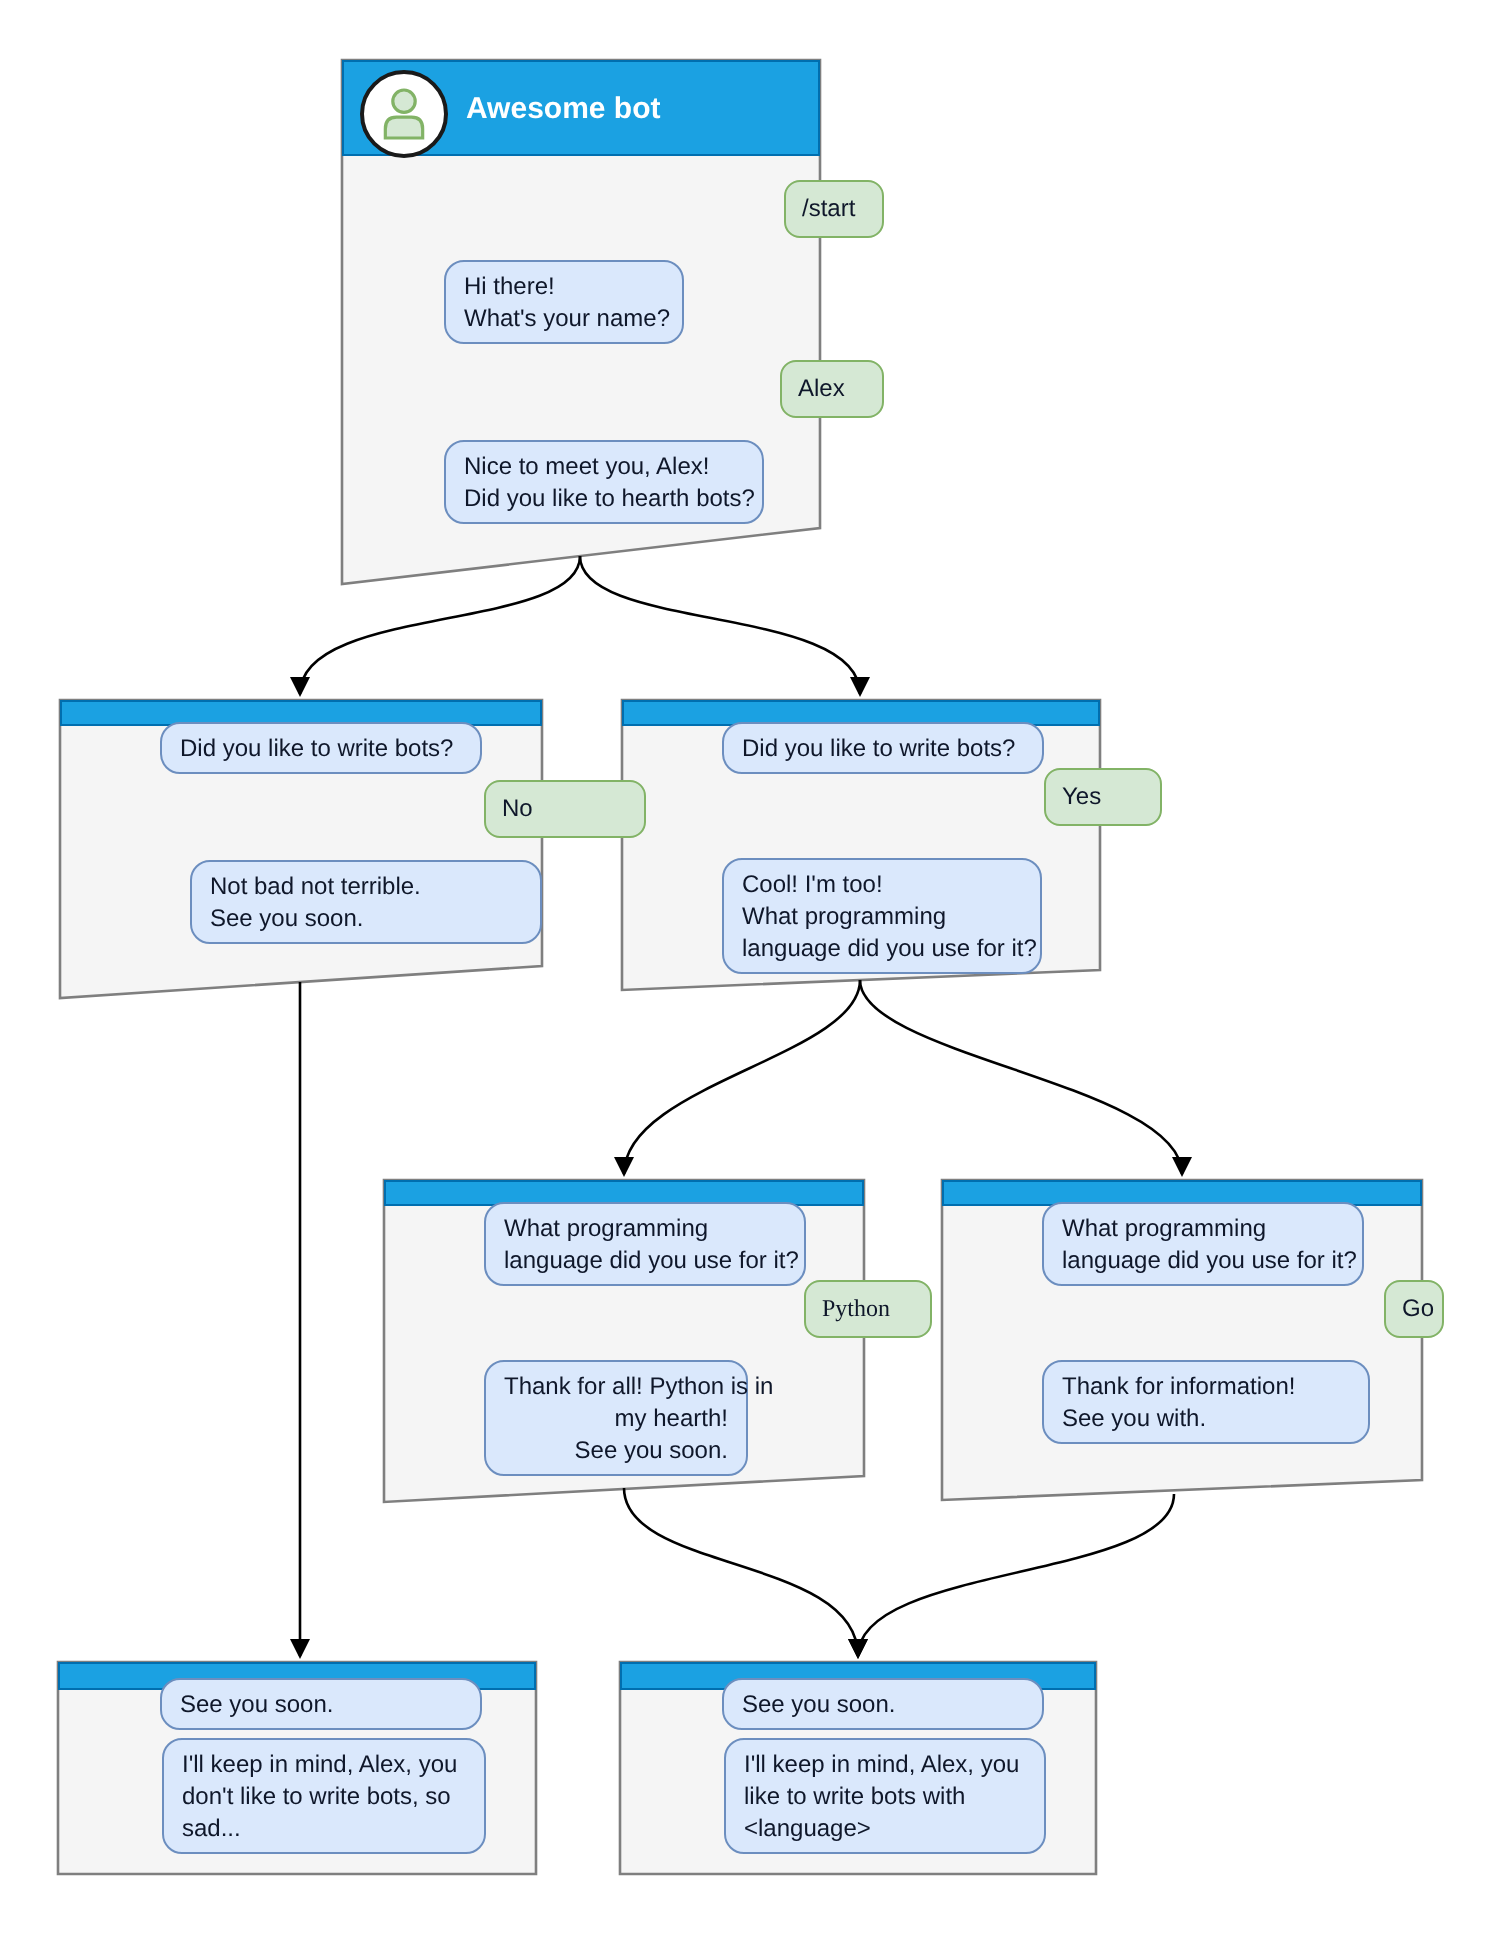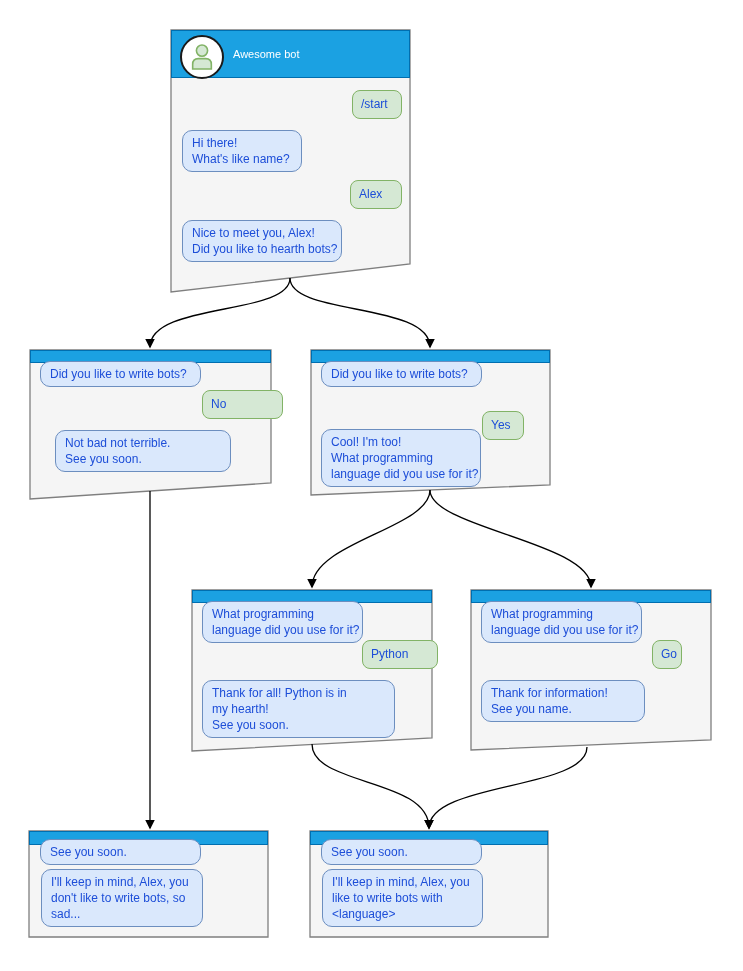--- a/index.html
+++ b/index.html
@@ -23,43 +23,44 @@
     background: #1ba1e2;
     border: 1px solid #006eaf;
     box-sizing: border-box;
   }
   .win-header.titled {
     display: flex;
     align-items: center;
   }
   .win-title {
     color: #ffffff;
-    font-size: 11px;
-    font-weight: normal;
+    font-size: 15px;
+    font-weight: bold;
     margin-left: 16px;
     white-space: pre;
   }
   .avatar {
     position: absolute;
     left: 8px; top: 4px;
     width: 40px; height: 40px;
     background: #ffffff;
     border: 2px solid #1a1a1a;
     border-radius: 50%;
     display: flex;
     align-items: center;
     justify-content: center;
   }
   .bubble {
     position: absolute;
     box-sizing: border-box;
     font-size: 12px;
     line-height: 16px;
-    color: #1d4ed8;
+    color: #0f172a;
     white-space: pre;
+    margin-left: 40px;
   }
   .bubble.bot {
     background: #dae8fc;
     border: 1px solid #6c8ebf;
     border-radius: 10px;
     padding: 4px 9px;
   }
   .bubble.user {
     background: #d5e8d4;
     border: 1px solid #82b366;
@@ -101,52 +102,52 @@
     <div class="avatar">
       <svg width="32" height="32" viewBox="0 0 24 24" xmlns="http://www.w3.org/2000/svg">
         <circle cx="12" cy="7.2" r="4.2" fill="#d5e8d4" stroke="#82b366" stroke-width="1.2"></circle>
         <path d="M5 21 v-3.4 q0-4.4 4.2-4.4 h5.6 q4.2 0 4.2 4.4 V21 z" fill="#d5e8d4" stroke="#82b366" stroke-width="1.2"></path>
       </svg>
     </div>
     <span class="win-title" style="margin-left:61px;">Awesome bot</span>
   </div>
   <div class="bubble user" style="left:352px; top:90px;  width:50px;">/start</div>
   <div class="bubble bot" style="left:182px; top:130px; width:120px;">Hi there!
-What's like name?</div>
+What's your name?</div>
   <div class="bubble user" style="left:350px; top:180px; width:52px;">Alex</div>
   <div class="bubble bot" style="left:182px; top:220px; width:160px;">Nice to meet you, Alex!
 Did you like to hearth bots?</div>
 
   <div class="win-header" style="left:30px; top:350px; width:241px; height:13px;"></div>
   <div class="bubble bot" style="left:40px;  top:361px; width:161px;">Did you like to write bots?</div>
   <div class="bubble user" style="left:202px; top:390px; width:81px;">No</div>
   <div class="bubble bot" style="left:55px;  top:430px; width:176px;">Not bad not terrible.
 See you soon.</div>
 
   <div class="win-header" style="left:311px; top:350px; width:239px; height:13px;"></div>
   <div class="bubble bot" style="left:321px; top:361px; width:161px;">Did you like to write bots?</div>
-  <div class="bubble user" style="left:482px; top:411px; width:42px;">Yes</div>
+  <div class="bubble user" style="left:482px; top:384px; width:59px;">Yes</div>
   <div class="bubble bot" style="left:321px; top:429px; width:160px;">Cool! I'm too!
 What programming
 language did you use for it?</div>
 
   <div class="win-header" style="left:192px; top:590px; width:240px; height:13px;"></div>
   <div class="bubble bot" style="left:202px; top:601px; width:161px;">What programming
 language did you use for it?</div>
-  <div class="bubble user" style="left:362px; top:640px; width:76px;">Python</div>
-  <div class="bubble bot" style="left:202px; top:680px; width:193px;">Thank for all! Python is in
+  <div class="bubble user" style="left:362px; top:640px; width:64px;font-family:Liberation Serif, serif;">Python</div>
+  <div class="bubble bot" style="left:202px; top:680px; width:132px;text-align:right;">Thank for all! Python is in
 my hearth!
 See you soon.</div>
 
   <div class="win-header" style="left:471px; top:590px; width:240px; height:13px;"></div>
   <div class="bubble bot" style="left:481px; top:601px; width:161px;">What programming
 language did you use for it?</div>
   <div class="bubble user" style="left:652px; top:640px; width:30px;">Go</div>
   <div class="bubble bot" style="left:481px; top:680px; width:164px;">Thank for information!
-See you name.</div>
+See you with.</div>
 
   <div class="win-header" style="left:29px; top:831px; width:239px; height:14px;"></div>
   <div class="bubble bot" style="left:40px; top:839px; width:161px;">See you soon.</div>
   <div class="bubble bot" style="left:41px; top:869px; width:162px;">I'll keep in mind, Alex, you
 don't like to write bots, so
 sad...</div>
 
   <div class="win-header" style="left:310px; top:831px; width:238px; height:14px;"></div>
   <div class="bubble bot" style="left:321px; top:839px; width:161px;">See you soon.</div>
   <div class="bubble bot" style="left:322px; top:869px; width:161px;">I'll keep in mind, Alex, you

